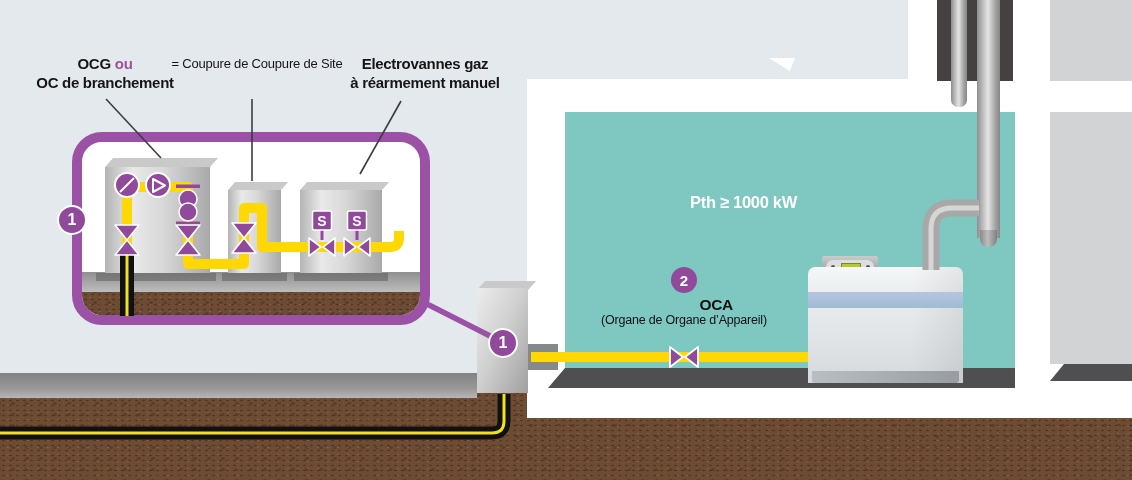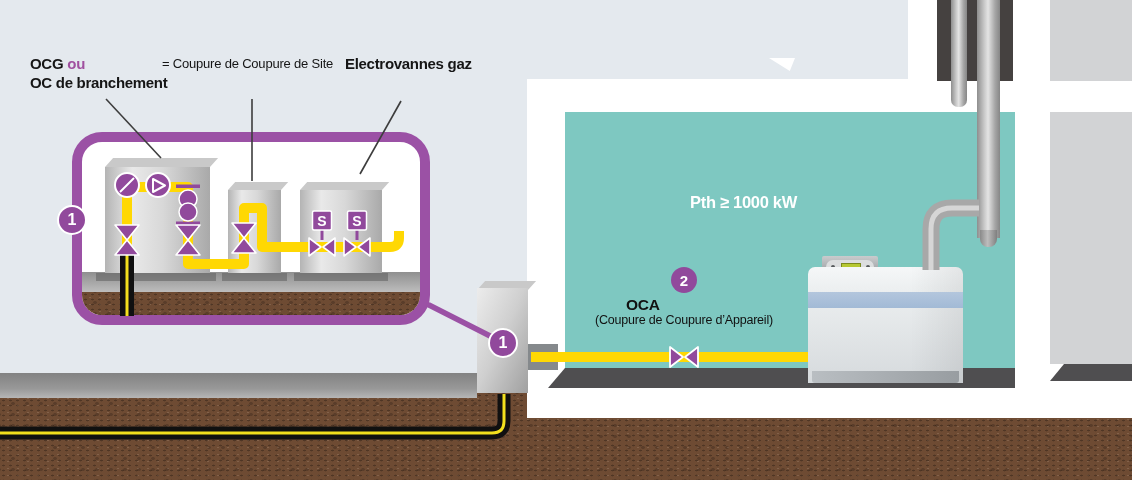--- a/index.html
+++ b/index.html
@@ -16,21 +16,21 @@
       radial-gradient(rgba(0,0,0,.28) 1px, transparent 1.6px),
       radial-gradient(rgba(255,235,210,.14) 1px, transparent 1.5px),
       radial-gradient(rgba(0,0,0,.18) 1.6px, transparent 2.2px);
     background-size:7px 5px, 10px 7px, 14px 11px;
     background-position:0 0, 3px 2px, 6px 5px;
   }
   .metal{background:linear-gradient(90deg,#8e8e8e 0%,#c9c9c9 32%,#e4e4e4 48%,#a6a6a6 78%,#868686 100%);}
   .cab-front{background:linear-gradient(90deg,#b4b4b4 0%,#e9e9e9 26%,#d8d8d8 55%,#a9a9a9 100%);}
   .cab-top{background:#c9c9c9;transform:skewX(-42deg);transform-origin:0 100%;}
   .cab-shadow{background:rgba(95,95,95,.55);}
-  .lbl{color:#151515;text-align:left;line-height:19px;font-size:15px;font-weight:bold;letter-spacing:-0.3px;}
+  .lbl{color:#151515;text-align:center;line-height:19px;font-size:15px;font-weight:bold;letter-spacing:-0.3px;}
   .lbl .sub{font-weight:normal;font-size:13px;letter-spacing:-0.2px;}
   .badge{
     border-radius:50%;background:#91499c;color:#fff;font-weight:bold;
     display:flex;align-items:center;justify-content:center;
   }
   .whitebox{background:#fff;}
 </style>
 </head>
 <body>
 
@@ -167,21 +167,22 @@
 
   <div class="abs lbl" style="left:30px;top:54px;width:150px;">
     <div><span>OCG</span><span style="color:#a0509f;margin-left:4px;">ou</span></div>
     <div>OC de branchement</div>
   </div>
   <div class="abs lbl" style="left:162px;top:54px;width:190px;">
     <div class="sub">= Coupure de Coupure de Site</div>
   </div>
   <div class="abs lbl" style="left:345px;top:54px;width:160px;">
     <div>Electrovannes gaz</div>
+    <div>à réarmement manuel</div>
   </div>
 
   <div class="abs whitebox" style="left:769px;top:58px;width:26px;height:13px;clip-path:polygon(0 0,100% 0,80% 100%);"></div>
 
   <div class="abs" style="left:690px;top:193px;width:145px;text-align:left;color:#fff;font-weight:bold;font-size:16.5px;letter-spacing:-0.3px;"><span>Pth ≥ 1000 kW</span></div>
-  <div class="abs" style="left:626px;top:296px;width:148px;text-align:left;color:#111;font-weight:bold;font-size:15.5px;letter-spacing:-0.3px;"><span>OCA</span></div>
-  <div class="abs" style="left:584px;top:313px;width:200px;text-align:center;color:#111;font-size:12.5px;letter-spacing:-0.2px;"><span>(Coupure de Coupure d’Appareil)</span></div>
+  <div class="abs" style="left:585px;top:296px;width:148px;text-align:right;color:#111;font-weight:bold;font-size:15.5px;letter-spacing:-0.3px;"><span>OCA</span></div>
+  <div class="abs" style="left:584px;top:313px;width:200px;text-align:center;color:#111;font-size:12.5px;letter-spacing:-0.2px;"><span>(Organe de Organe d’Appareil)</span></div>
 
 </div>
 
 </body></html>

